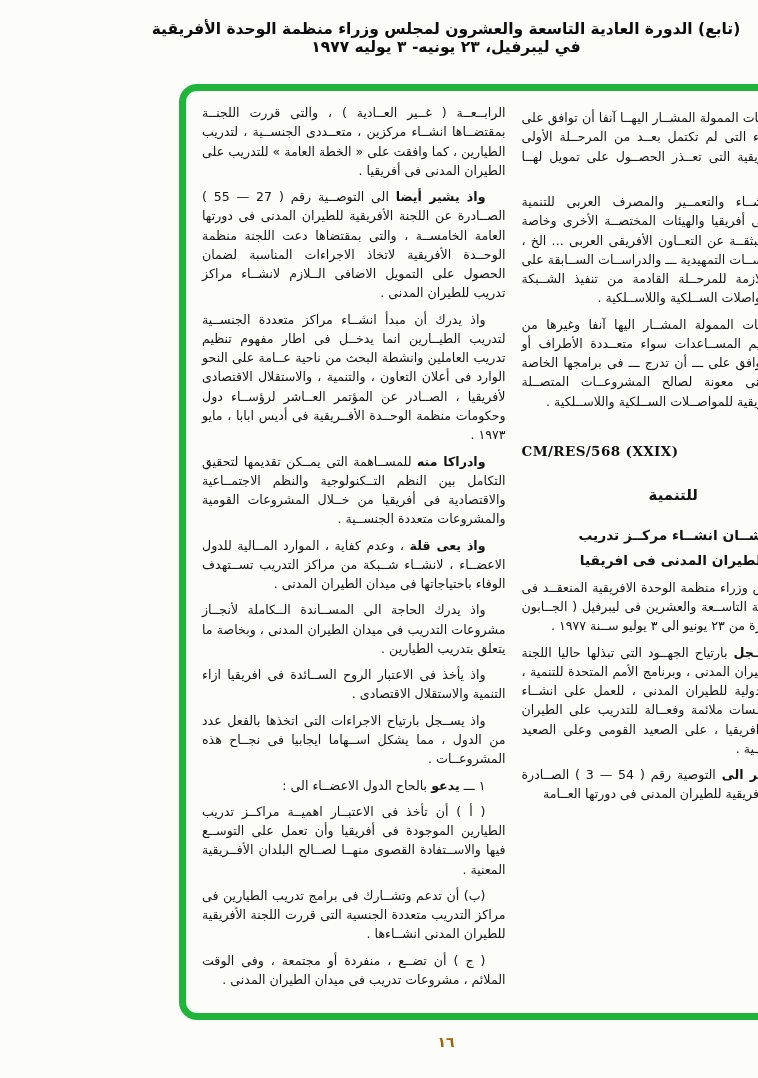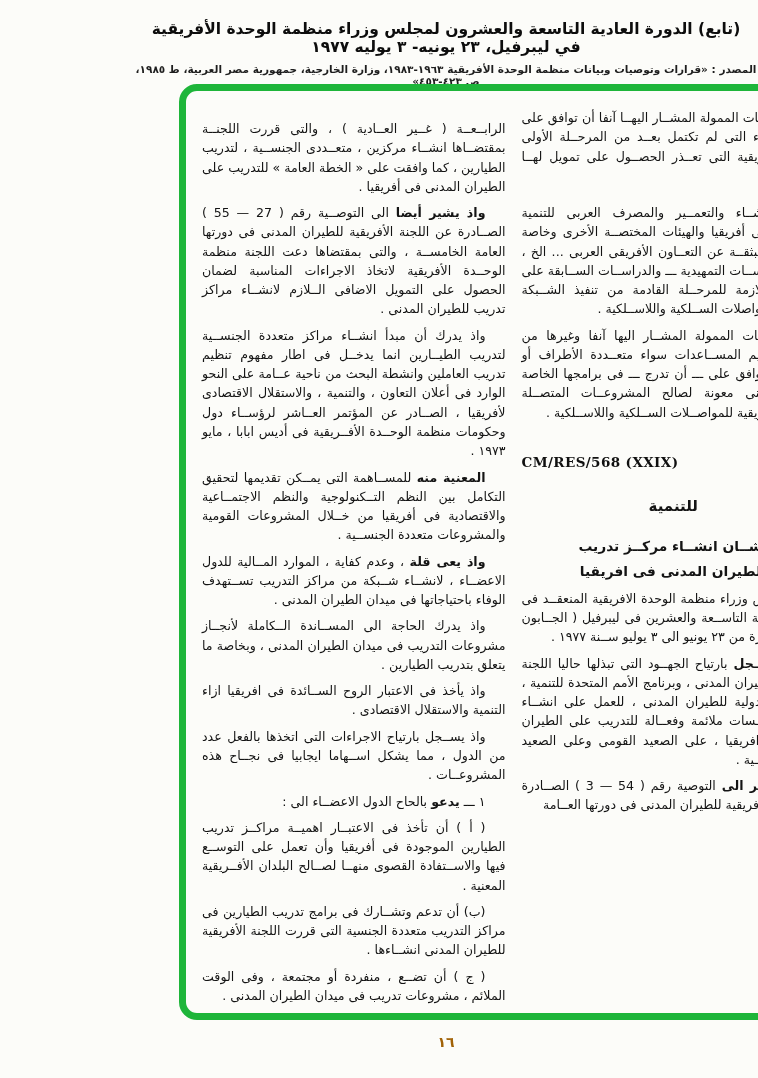--- a/index.html
+++ b/index.html
@@ -54,21 +54,21 @@
     flex: 1 1 0;
     min-width: 0;
     text-align: justify;
     font-size: 12.6px;
     line-height: 1.53;
     color: #141414;
   }
 
   
   p.para { margin: 7px 0; text-indent: 20px; }
-  p.cont { text-indent: 0; margin-top: 18px; }
+  p.cont { text-indent: 0; margin-top: 2px; }
   b.lead { font-weight: bold; }
 
   p.ref {
     direction: ltr;
     text-align: left;
     text-indent: 0;
     font-family: "DejaVu Serif", serif;
     font-weight: bold;
     font-size: 13.5px;
     letter-spacing: 0.4px;
@@ -104,42 +104,41 @@
     color: #a16207;
   }
 </style>
 </head>
 <body>
 
 <div class="page">
 
   <div class="header">
     <div class="title">(تابع) الدورة العادية التاسعة والعشرون لمجلس وزراء منظمة الوحدة الأفريقية في ليبرفيل، ٢٣ يونيه- ٣ يوليه ١٩٧٧</div>
-    <div class="source">المصدر : «قرارات وتوصيات وبيانات منظمة الوحدة الأفريقية ١٩٦٣-١٩٨٣، وزارة الخارجية، جمهورية مصر العربية، ط ١٩٨٥، ص ٤٢٣-٤٥٣»</div>
   </div>
 
   <div class="frame" style="border-color: rgb(30, 181, 58);">
     <div class="cols">
       <div class="col" id="col-first">
           <p class="para body">(ب) الهيئات الممولة المشــار اليهــا آنفا أن توافق على تمويل الأجزاء التى لم تكتمل بعــد من المرحــلة الأولى للشبكة الأفريقية التى تعــذر الحصــول على تمويل لهــا حتى الآن .</p>
           <p class="para cont">الدولى للانشــاء والتعمــير والمصرف العربى للتنمية الاقتصادية فى أفريقيا والهيئات المختصــة الأخرى وخاصة الهيئــات المنبثقــة عن التعــاون الأفريقى العربى ... الخ ، لتمويل الدراســات التمهيدية ـــ والدراســات الســابقة على الاستثمار اللازمة للمرحــلة القادمة من تنفيذ الشــبكة الأفريقية للمواصلات الســلكية واللاســلكية .</p>
           <p class="para body">(ج) الهيئات الممولة المشــار اليها آنفا وغيرها من مصــادر تقديم المســاعدات سواء متعــددة الأطراف أو الثنائية لأن توافق على ـــ أن تدرج ـــ فى برامجها الخاصة بالتعاون الفنى معونة لصالح المشروعــات المتصــلة بالشبكة الأفريقية للمواصــلات الســلكية واللاســلكية .</p>
           <p class="para ref">CM/RES/568 (XXIX)</p>
           <p class="para title">للتنمية</p>
           <p class="para subtitle">بشــان انشــاء مركــز تدريب</p>
           <p class="para subtitle2">للطيران المدنى فى افريقيا</p>
           <p class="para body">ان مجلس وزراء منظمة الوحدة الافريقية المنعقــد فى دورته العــادية التاســعة والعشرين فى ليبرفيل ( الجــابون ) ، فى الفتــرة من ٢٣ يونيو الى ٣ يوليو ســنة ١٩٧٧ .</p>
           <p class="para body"><b class="lead">واذ يســجل</b> بارتياح الجهــود التى تبذلها حاليا اللجنة الأفريقية للطيران المدنى ، وبرنامج الأمم المتحدة للتنمية ، والمنظمة الدولية للطيران المدنى ، للعمل على انشــاء وادارة مؤســسات ملائمة وفعــالة للتدريب على الطيران المدنى فى افريقيا ، على الصعيد القومى وعلى الصعيد متعدد الجنســية .</p>
           <p class="para body"><b class="lead">واذ يشير الى</b> التوصية رقم ⁦( 3 — 54 )⁩ الصــادرة عن اللجنة الأفريقية للطيران المدنى فى دورتها العــامة</p>
         </div>
       <div class="col" id="col-second">
           <p class="para cont">الرابــعــة ( غــير العــادية ) ، والتى قررت اللجنــة بمقتضــاها انشــاء مركزين ، متعــددى الجنســية ، لتدريب الطيارين ، كما وافقت على « الخطة العامة » للتدريب على الطيران المدنى فى أفريقيا .</p>
           <p class="para body"><b class="lead">واذ يشير أيضا</b> الى التوصــية رقم ⁦( 55 — 27 )⁩ الصــادرة عن اللجنة الأفريقية للطيران المدنى فى دورتها العامة الخامســة ، والتى بمقتضاها دعت اللجنة منظمة الوحــدة الأفريقية لاتخاذ الاجراءات المناسبة لضمان الحصول على التمويل الاضافى الــلازم لانشــاء مراكز تدريب للطيران المدنى .</p>
           <p class="para body">واذ يدرك أن مبدأ انشــاء مراكز متعددة الجنســية لتدريب الطيــارين انما يدخــل فى اطار مفهوم تنظيم تدريب العاملين وانشطة البحث من ناحية عــامة على النحو الوارد فى أعلان التعاون ، والتنمية ، والاستقلال الاقتصادى لأفريقيا ، الصــادر عن المؤتمر العــاشر لرؤســاء دول وحكومات منظمة الوحــدة الأفــريقية فى أديس ابابا ، مايو ١٩٧٣ .</p>
-          <p class="para body"><b class="lead">المعنية منه</b> للمســاهمة التى يمــكن تقديمها لتحقيق التكامل بين النظم التــكنولوجية والنظم الاجتمــاعية والاقتصادية فى أفريقيا من خــلال المشروعات القومية والمشروعات متعددة الجنســية .</p>
+          <p class="para body"><b class="lead">وادراكا منه</b> للمســاهمة التى يمــكن تقديمها لتحقيق التكامل بين النظم التــكنولوجية والنظم الاجتمــاعية والاقتصادية فى أفريقيا من خــلال المشروعات القومية والمشروعات متعددة الجنســية .</p>
           <p class="para body"><b class="lead">واذ يعى قلة</b> ، وعدم كفاية ، الموارد المــالية للدول الاعضــاء ، لانشــاء شــبكة من مراكز التدريب تســتهدف الوفاء باحتياجاتها فى ميدان الطيران المدنى .</p>
           <p class="para body">واذ يدرك الحاجة الى المســاندة الــكاملة لأنجــاز مشروعات التدريب فى ميدان الطيران المدنى ، وبخاصة ما يتعلق بتدريب الطيارين .</p>
           <p class="para body">واذ يأخذ فى الاعتبار الروح الســائدة فى افريقيا ازاء التنمية والاستقلال الاقتصادى .</p>
           <p class="para body">واذ يســجل بارتياح الاجراءات التى اتخذها بالفعل عدد من الدول ، مما يشكل اســهاما ايجابيا فى نجــاح هذه المشروعــات .</p>
           <p class="para body">١ ـــ <b class="lead">يدعو</b> بالحاح الدول الاعضــاء الى :</p>
           <p class="para body">( أ ) أن تأخذ فى الاعتبــار اهميــة مراكــز تدريب الطيارين الموجودة فى أفريقيا وأن تعمل على التوســع فيها والاســتفادة القصوى منهــا لصــالح البلدان الأفــريقية المعنية .</p>
           <p class="para body">(ب) أن تدعم وتشــارك فى برامج تدريب الطيارين فى مراكز التدريب متعددة الجنسية التى قررت اللجنة الأفريقية للطيران المدنى انشــاءها .</p>
           <p class="para body">( ج ) أن تضــع ، منفردة أو مجتمعة ، وفى الوقت الملائم ، مشروعات تدريب فى ميدان الطيران المدنى .</p>
         </div>
     </div>

